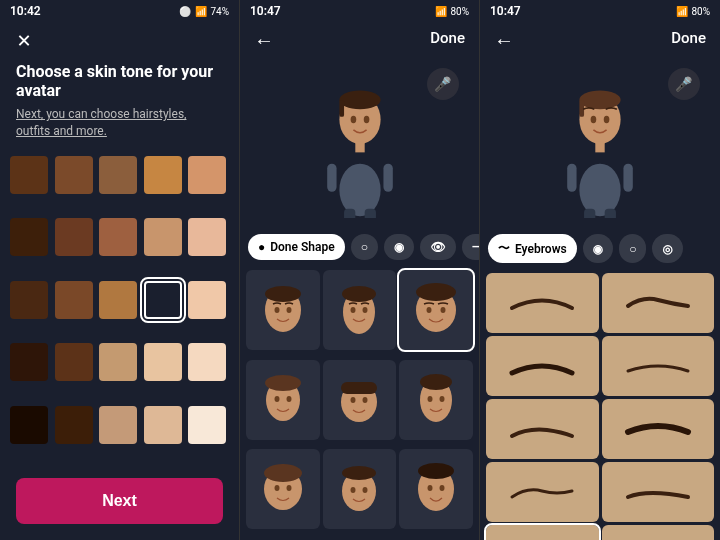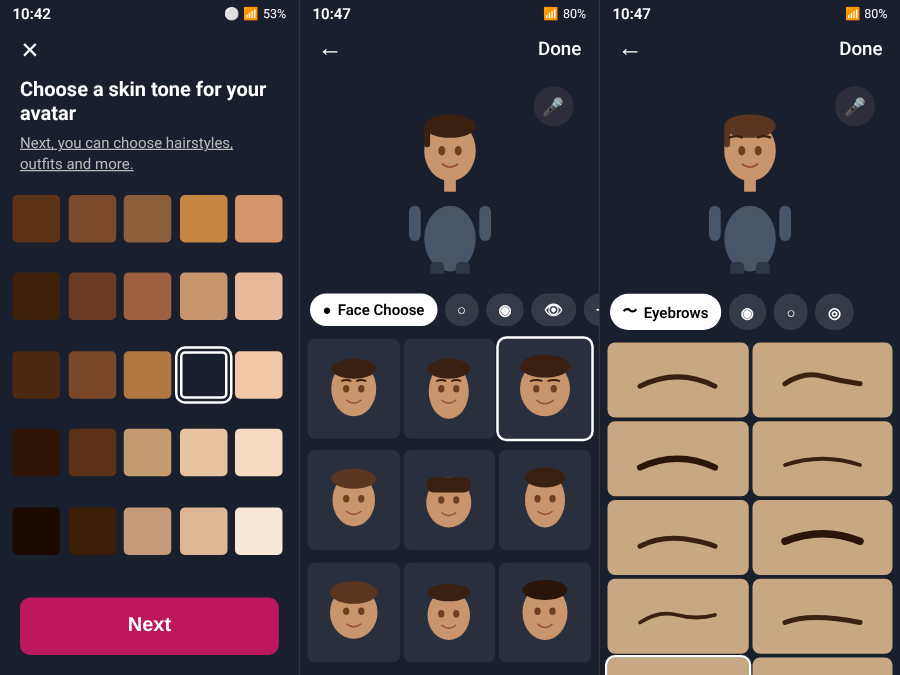--- a/index.html
+++ b/index.html
@@ -209,21 +209,21 @@
   </style>
 </head>
 <body>
 
 <div class="panel1">
   <div class="status-bar">
     <span class="time">10:42</span>
     <div class="status-icons">
       <span>⚪</span>
       <span>📶</span>
-      <span>53%</span>
+      <span>74%</span>
     </div>
   </div>
 
   <div class="close-btn">
     <span class="close-icon">✕</span>
   </div>
 
   <div class="panel1-title">Choose a skin tone for your avatar</div>
   <div class="panel1-subtitle">Next, you can choose hairstyles, outfits and more.</div>
 
@@ -303,21 +303,21 @@
       <rect x="70" y="102" width="10" height="30" rx="5" fill="#4a5568"></rect>
     </svg>
     <div class="mic-badge">
       <span>🎤</span>
     </div>
   </div>
 
   <div class="feature-tabs">
     <div class="feature-tab active">
       <span>●</span>
-      <span>Face Choose</span>
+      <span>Done Shape</span>
     </div>
     <div class="feature-tab inactive">
       <span>○</span>
     </div>
     <div class="feature-tab inactive">
       <span>◉</span>
     </div>
     <div class="feature-tab inactive">
       <span>👁</span>
     </div>

